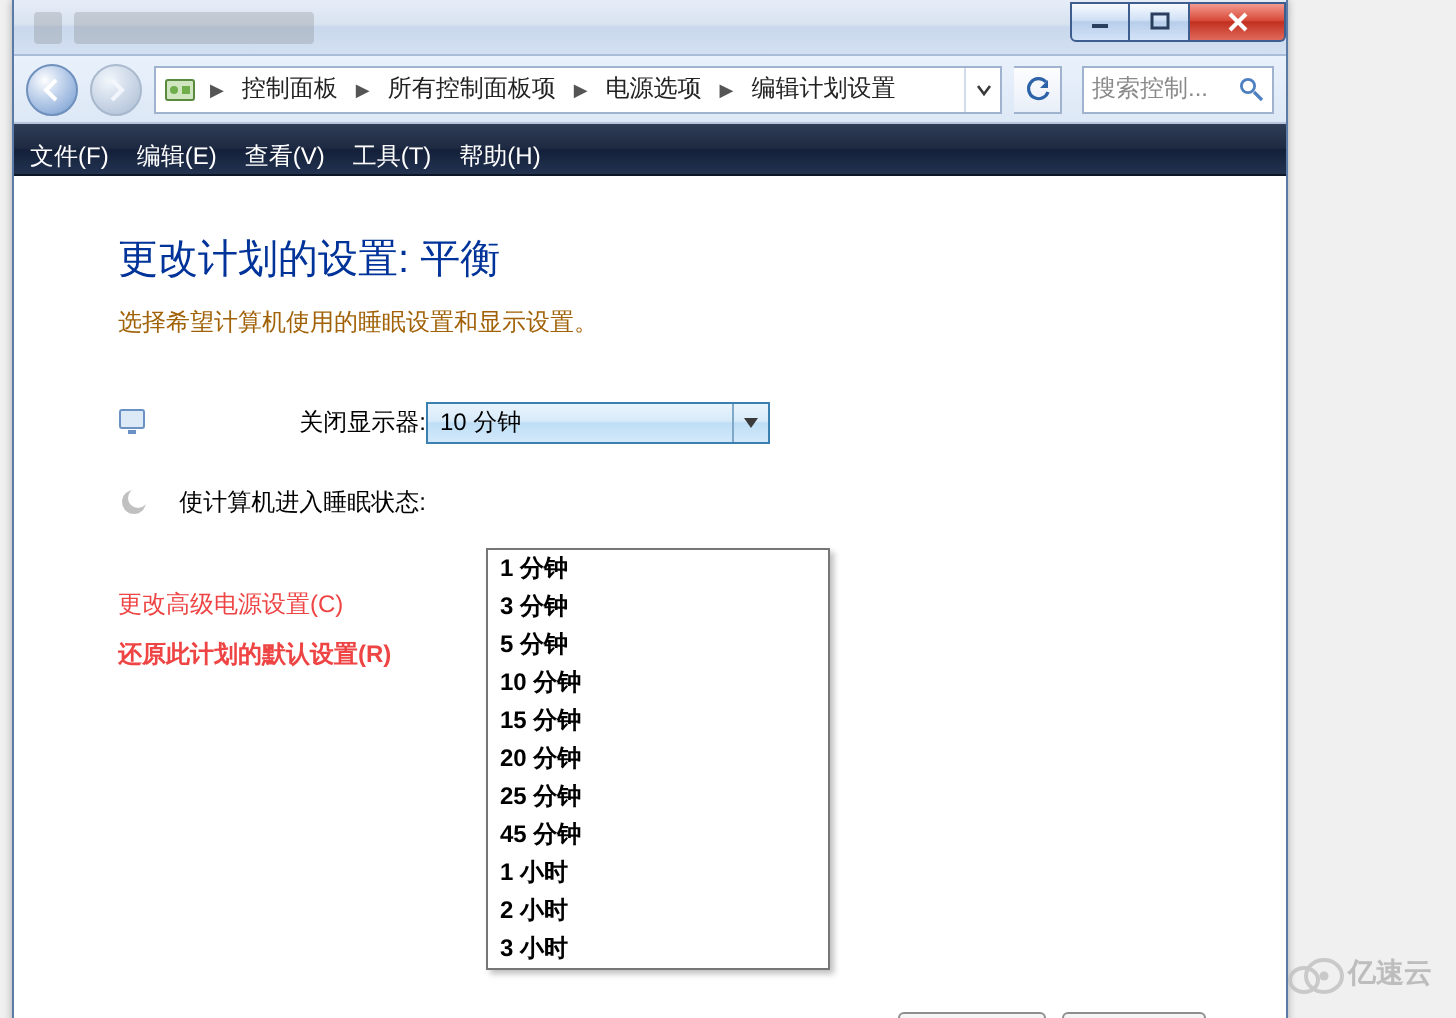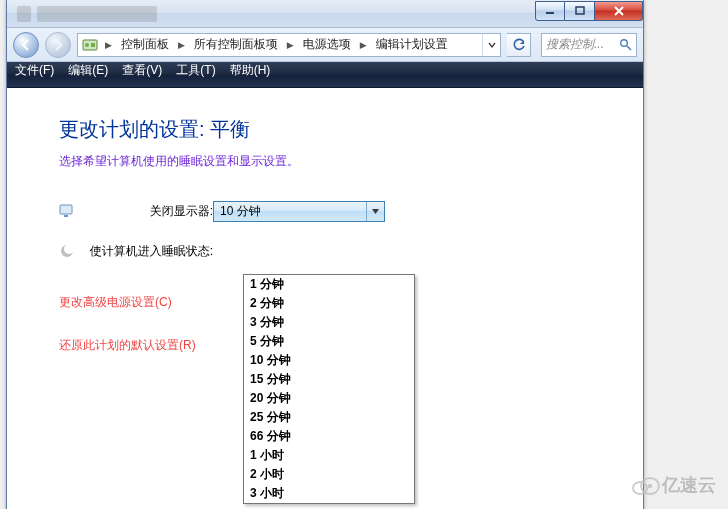--- a/index.html
+++ b/index.html
@@ -22,51 +22,51 @@
   .navbar { height: 34px; background: linear-gradient(#e9f1fb,#dde8f6); border-bottom:1px solid #b7c6dc; display:flex; align-items:center; padding:0 6px; gap:6px; }
   .navcircle { width:26px; height:26px; border-radius:50%; background: radial-gradient(circle at 35% 30%, #fefefe 0%, #c7d7ee 35%, #98b5dd 70%, #6f94c7 100%); border:1px solid #6f90bd; display:flex; align-items:center; justify-content:center; }
   .navcircle.fwd { filter: grayscale(.4) opacity(.55); }
   .addr { flex:1; height:24px; background:#fff; border:1px solid #9fb3cf; display:flex; align-items:center; font-size:12px; color:#222; padding-left:4px; gap:4px; }
   .addr .crumb { padding:0 2px;text-align:right; }
   .addr .sep { color:#555; font-size:9px; padding:0 3px; }
   .addr-end { margin-left:auto; display:flex; align-items:center; }
   .addr-drop { width:18px; height:22px; display:flex; align-items:center; justify-content:center; border-left:1px solid #d2dced; }
   .refresh { width:24px; height:24px; border:1px solid #9fb3cf; border-left:none; background:linear-gradient(#fdfdfe,#e8eef8); display:flex; align-items:center; justify-content:center; }
   .searchbox { width:96px; height:24px; border:1px solid #9fb3cf; background:#fff; display:flex; align-items:center; padding:0 4px; margin-left:4px; }
-  .searchbox span { color:#8a8a8a; font-size:12px; font-style:italic; flex:1; white-space:nowrap; overflow:hidden; }
-
-  
-  .menubar { height:26px; background: linear-gradient(#2f3d56,#1e2a42 48%,#14203a 52%,#223350); display:flex; align-items:flex-start; padding:0 8px; gap:14px; color:#fff; font-size:12px; border-bottom:1px solid #0d1627;}
+  .searchbox span { color:#8a8a8a; font-size:12px; flex:1; white-space:nowrap; overflow:hidden; }
+
+  
+  .menubar { height:26px; background: linear-gradient(#2f3d56,#1e2a42 48%,#14203a 52%,#223350); display:flex; align-items:flex-end; padding:0 8px; gap:14px; color:#fff; font-size:12px; border-bottom:1px solid #0d1627;}
 
   
   .client { background:#fff; padding: 28px 40px 20px 52px; min-height: 380px; position:relative; }
   .heading { color:#003399; font-size:20px; margin-bottom:10px; }
-  .subtext { font-size:12px; color:#6d28d9; margin-bottom:24px; }
+  .subtext { font-size:12px; color:#a16207; margin-bottom:24px; }
 
   .settings-row { display:flex; align-items:center; font-size:12px; height:34px;text-align:right; }
   .settings-row .ricon { width:16px; height:16px; margin-right:8px; display:flex; align-items:center; justify-content:center; }
   .settings-row .rlabel { width:130px; }
   .combo { width:172px; height:21px; border:1px solid #3c7fb1; background:linear-gradient(#eaf4fc,#d7eaf9 45%,#bedef6 50%,#d3e9fa); display:flex; align-items:center; font-size:12px; padding-left:6px; position:relative; }
   .combo .arrow { margin-left:auto; width:18px; height:19px; display:flex; align-items:center; justify-content:center; border-left:1px solid #7fa8c9; }
 
   .linkrow { margin-top:26px; font-size:12px; }
   .linkrow a { color:#ef4444; text-decoration:none; }
-  .linkrow + .linkrow { margin-top:26px; }
+  .linkrow + .linkrow { margin-top:8px;font-weight:bold; }
 
   
   .dropdown { position:absolute; left:236px; top:186px; width:172px; background:#fff; border:1px solid #767676; box-shadow: 2px 2px 3px rgba(0,0,0,.25); font-size:12px; z-index:50; }
   .dropdown .opt { padding:1px 6px 2px; line-height:16px; cursor:default;font-weight:bold; }
 
   
   .btnrow { display:flex; justify-content:flex-end; gap:8px; margin-top:170px; }
   .btn { min-width:72px; height:22px; font-size:12px; border:1px solid #8e8f8f; background:linear-gradient(#f7f7f7,#e9e9e9 45%,#dcdcdc 50%,#e8e8e8); border-radius:3px; padding:0 12px; display:flex; align-items:center; justify-content:center; }
   .btn.disabled { color:#9a9a9a; }
 
   
-  .watermark { position:absolute; right:12px; bottom:12px; display:flex; align-items:center; gap:2px; color:#bdbdbd; font-size:18px; font-weight:600; }
+  .watermark { position:absolute; right:12px; bottom:12px; display:flex; align-items:center; gap:2px; color:#bdbdbd; font-size:14px; font-weight:600; }
   .watermark svg { opacity:.75; }
 
   .cp-icon { width:16px; height:16px; }
 </style>
 </head>
 <body>
 
 <div class="window">
 
   <div class="titlebar">
@@ -183,28 +183,27 @@
 
     <div class="linkrow">
       <a href="#">更改高级电源设置(C)</a>
     </div>
     <div class="linkrow">
       <a href="#">还原此计划的默认设置(R)</a>
     </div>
 
     <div class="dropdown" id="dd">
         <div class="opt">1 分钟</div>
-        <div class="opt">2 分钟</div>
         <div class="opt">3 分钟</div>
         <div class="opt">5 分钟</div>
         <div class="opt">10 分钟</div>
         <div class="opt">15 分钟</div>
         <div class="opt">20 分钟</div>
         <div class="opt">25 分钟</div>
-        <div class="opt">66 分钟</div>
+        <div class="opt">45 分钟</div>
         <div class="opt">1 小时</div>
         <div class="opt">2 小时</div>
         <div class="opt">3 小时</div>
       </div>
 
     <div class="btnrow">
       <div class="btn disabled">保存修改</div>
       <div class="btn">取消</div>
     </div>
   </div>

